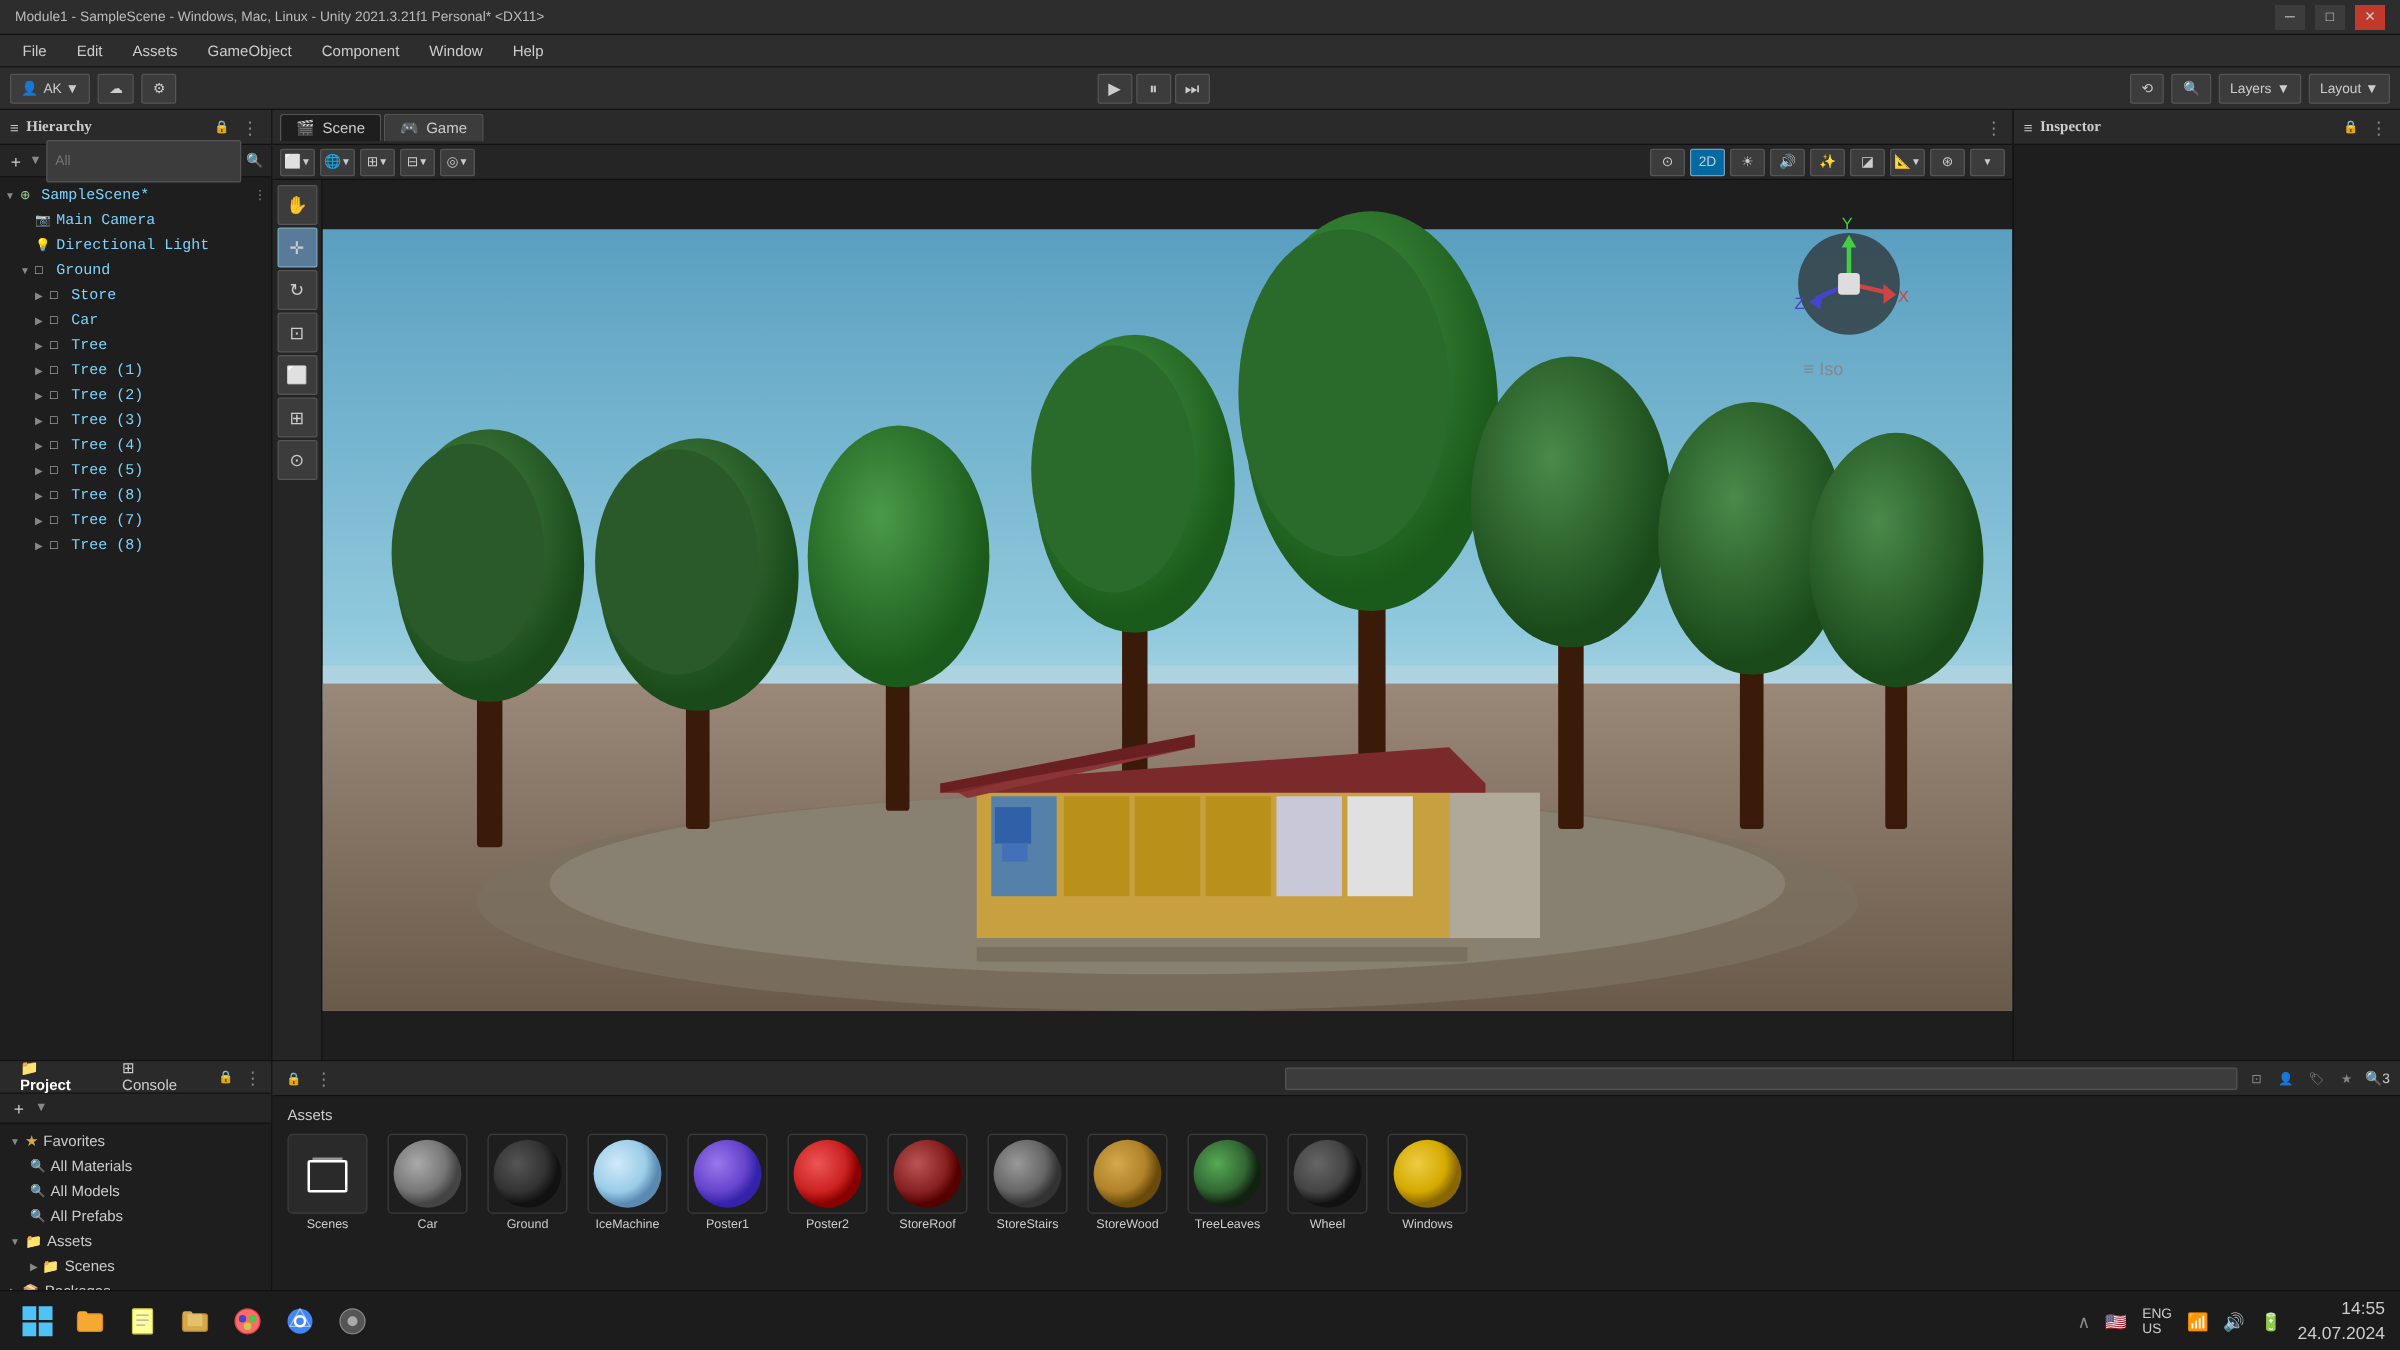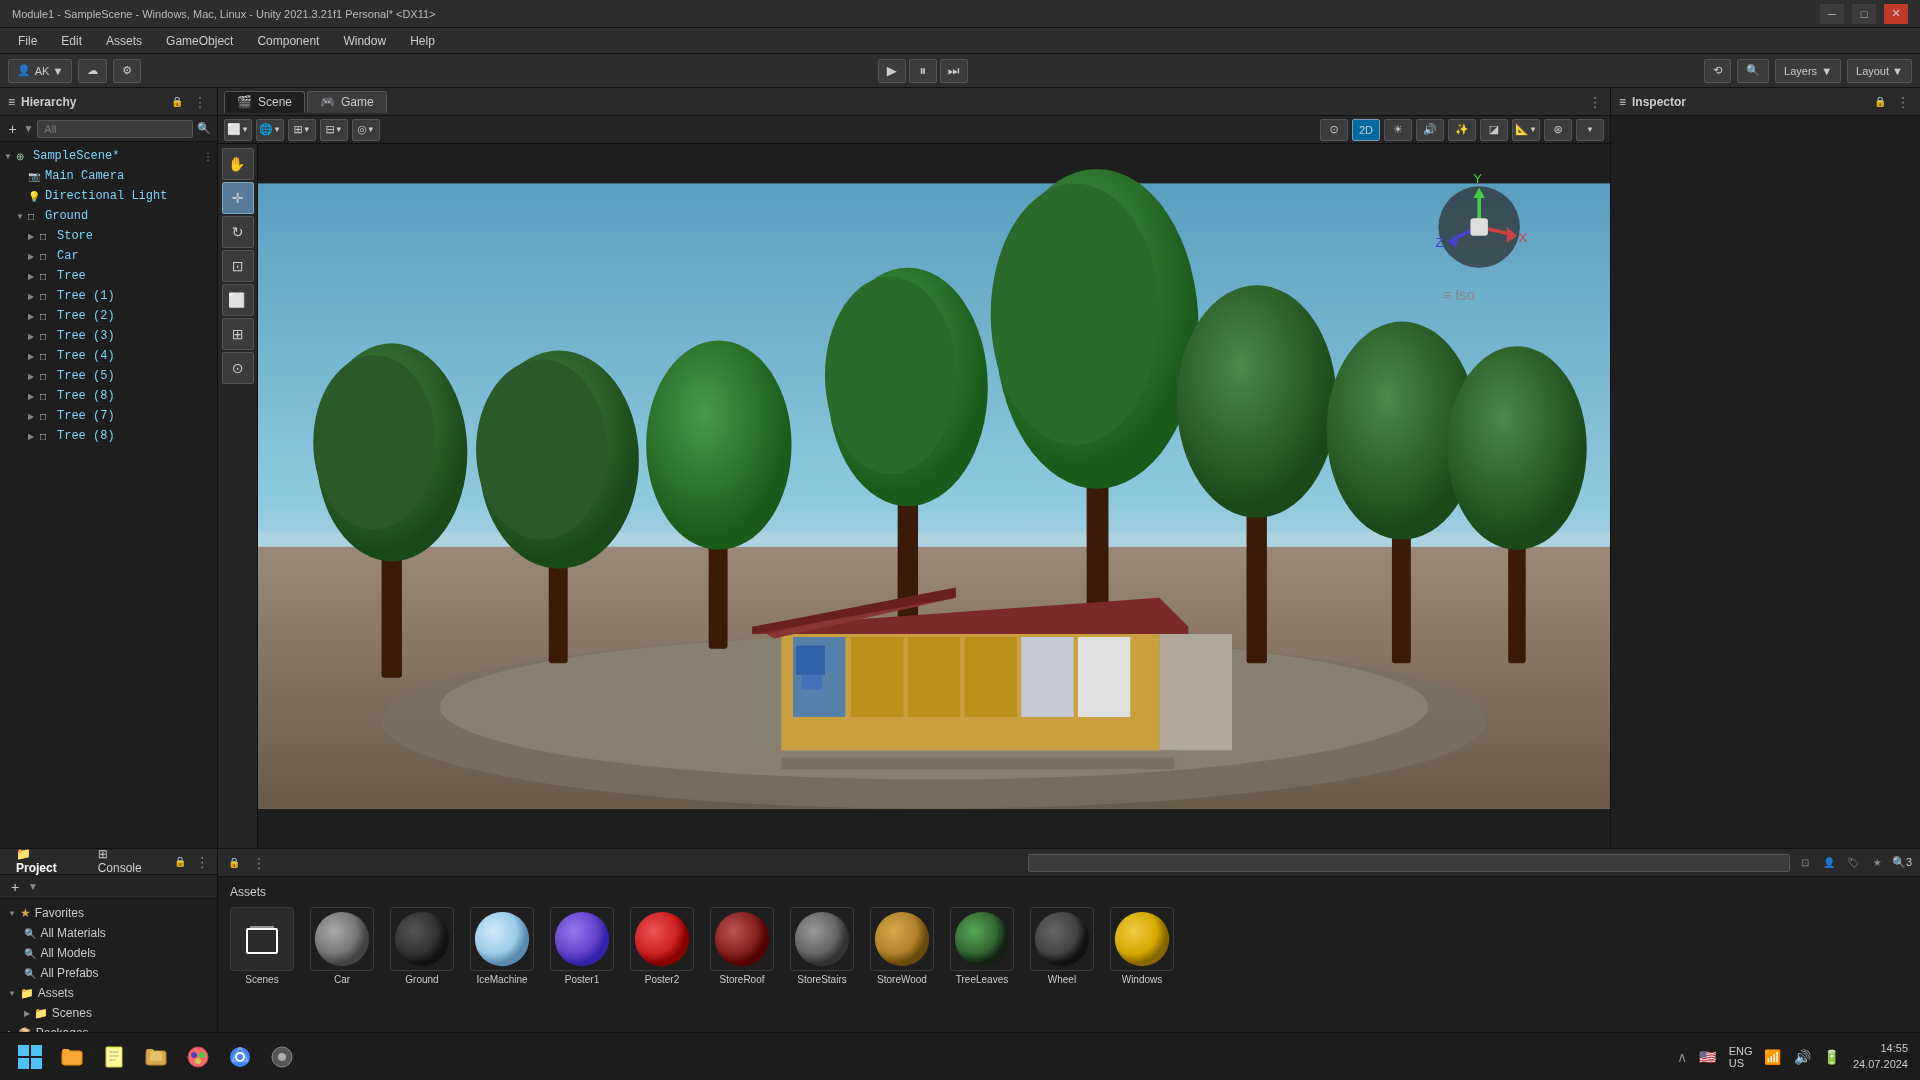--- a/index.html
+++ b/index.html
@@ -82,21 +82,21 @@
       height: 28px;
       background: #2a2a2a;
       display: flex;
       align-items: center;
       padding: 0 8px;
       border-bottom: 1px solid #111;
       font-size: 12px;
       font-weight: bold;
       gap: 6px;
     }
-    .panel-header-title { flex: 1; }
+    .panel-header-title { flex: 1; font-family: Liberation Serif, serif; }
     .panel-header-actions { display: flex; gap: 4px; }
     .small-btn { width: 18px; height: 18px; background: none; border: none; color: #888; cursor: pointer; font-size: 10px; display: flex; align-items: center; justify-content: center; }
 
     .hierarchy-search {
       height: 26px;
       background: #252525;
       display: flex;
       align-items: center;
       padding: 0 6px;
       border-bottom: 1px solid #111;
@@ -308,21 +308,21 @@
       padding: 0 12px;
       gap: 6px;
       position: fixed;
       bottom: 0;
       left: 0;
       right: 0;
     }
     .taskbar-icon { width: 36px; height: 36px; cursor: pointer; display: flex; align-items: center; justify-content: center; border-radius: 4px; }
     .taskbar-spacer { flex: 1; }
     .taskbar-right { display: flex; align-items: center; gap: 12px; }
-    .taskbar-clock { text-align: right; font-size: 11px; line-height: 1.4; }
+    .taskbar-clock { text-align: right; font-size: 14px; line-height: 1.4; }
 
     
     ::-webkit-scrollbar { width: 6px; height: 6px; }
     ::-webkit-scrollbar-track { background: #1e1e1e; }
     ::-webkit-scrollbar-thumb { background: #4a4a4a; border-radius: 3px; }
 
     
     .viewport-tools {
       position: absolute;
       left: 0;
@@ -441,21 +441,21 @@
         <span style="font-size:12px;">≡</span>
         <span class="panel-header-title">Hierarchy</span>
         <div class="panel-header-actions">
           <button class="small-btn">🔒</button>
           <button class="small-btn more-options">⋮</button>
         </div>
       </div>
       <div class="hierarchy-search">
         <button class="small-btn hierarchy-add-btn">+</button>
         <span style="font-size:10px;color:#888;">▼</span>
-        <input type="text" style="flex: 1 1 0%; background: rgb(60, 60, 60); border: 1px solid rgb(85, 85, 85); color: rgb(204, 204, 204); padding: 2px 6px; font-size: 11px; height: 18px; border-radius: 2px; outline: none;" placeholder="All">
+        <input type="text" style="flex: 1 1 0%; background: rgb(60, 60, 60); border: 1px solid rgb(85, 85, 85); color: rgb(204, 204, 204); padding: 2px 6px; font-size: 11px; height: 34px; border-radius: 2px; outline: none;" placeholder="All">
         <span style="font-size:11px;color:#888;cursor:pointer;">🔍</span>
       </div>
       <div class="hierarchy-tree">
         <div class="tree-item">
           <span class="arrow">▼</span>
           <span class="item-icon">⊕</span>
           <span class="item-name">SampleScene*</span>
           <span style="margin-left:auto;font-size:10px;color:#888;">⋮</span>
         </div>
         <div class="tree-item">

